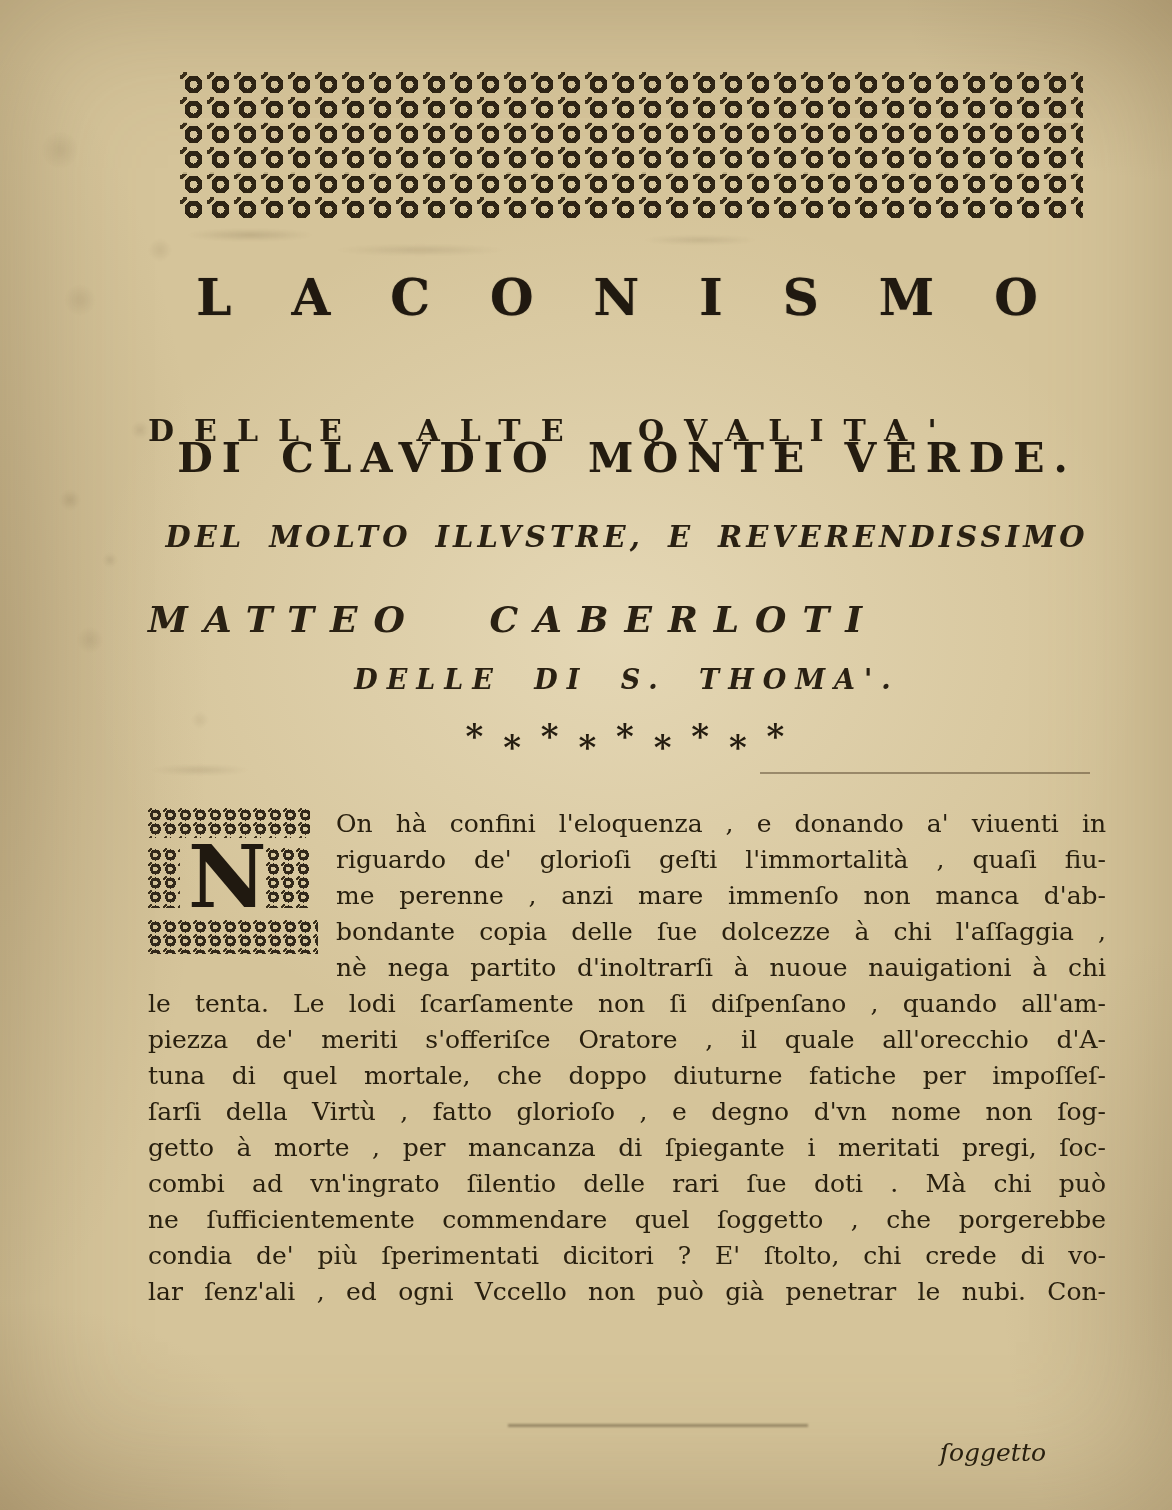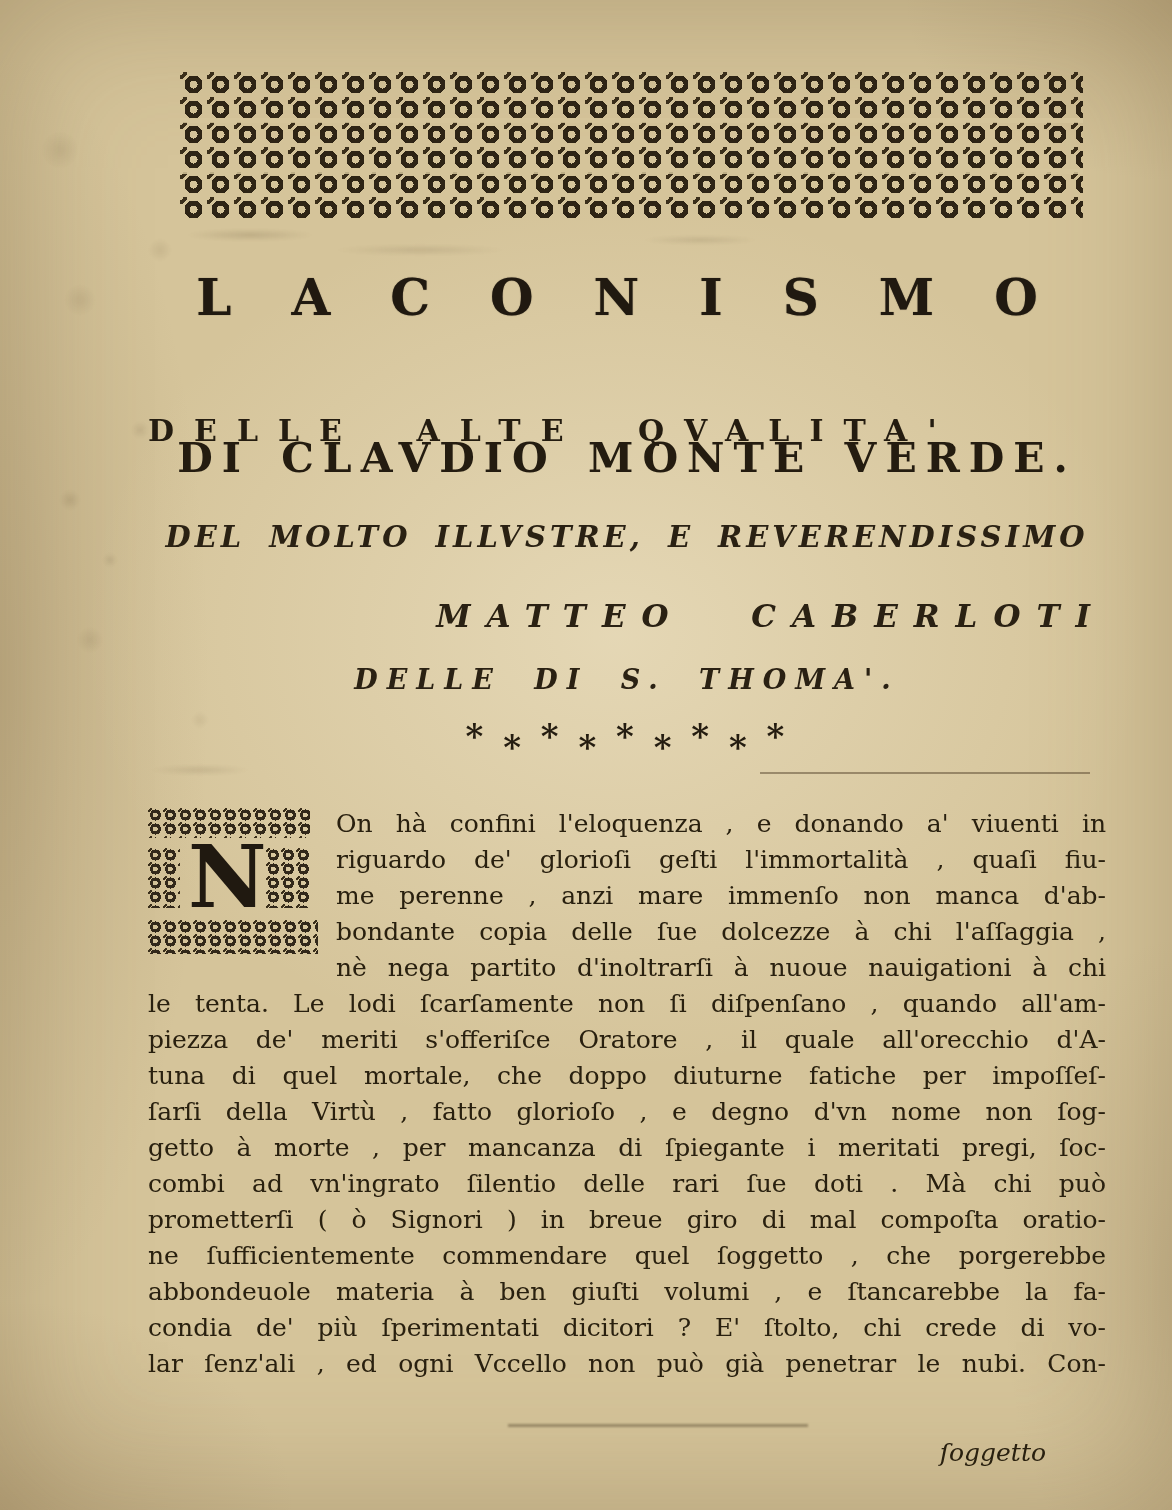--- a/index.html
+++ b/index.html
@@ -82,22 +82,22 @@
     position:absolute;left:0;top:434px;width:958px;text-align:center;
     font-size:41px;font-weight:700;letter-spacing:9px;word-spacing:8px;
     white-space:nowrap;color:#241c10;
   }
   .t4{
     position:absolute;left:0;top:520px;width:958px;text-align:center;
     font-size:29px;font-style:italic;font-weight:600;letter-spacing:4px;word-spacing:10px;
     white-space:nowrap;color:#2a2113;
   }
   .t5{
-    position:absolute;left:0;top:598px;width:958px;text-align:right;
-    font-size:31px;font-style:italic;font-weight:600;letter-spacing:16px;word-spacing:40px;
+    position:absolute;left:0;top:598px;width:958px;text-align:left;
+    font-size:36px;font-style:italic;font-weight:600;letter-spacing:16px;word-spacing:40px;
     white-space:nowrap;color:#2a2113;
   }
   .t6{
     position:absolute;left:0;top:664px;width:958px;text-align:center;
     font-size:27px;font-style:italic;font-weight:600;letter-spacing:9px;word-spacing:14px;
     white-space:nowrap;color:#2a2113;
   }
   .ast{
     position:absolute;left:0;top:716px;width:958px;text-align:center;
     font-size:34px;font-weight:700;letter-spacing:4px;color:#241c10;
@@ -186,23 +186,21 @@
       <div class="bline">riguardo de' glorioſi geſti l'immortalità , quaſi fiu-</div>
       <div class="bline">me perenne , anzi mare immenſo non manca d'ab-</div>
       <div class="bline">bondante copia delle ſue dolcezze à chi l'aſſaggia ,</div>
       <div class="bline">nè nega partito d'inoltrarſi à nuoue nauigationi à chi</div>
       <div class="bline">le tenta. Le lodi ſcarſamente non ſi diſpenſano , quando all'am-</div>
       <div class="bline">piezza de' meriti s'offeriſce Oratore , il quale all'orecchio d'A-</div>
       <div class="bline">tuna di quel mortale, che doppo diuturne fatiche per impoſſeſ-</div>
       <div class="bline">ſarſi della Virtù , fatto glorioſo , e degno d'vn nome non ſog-</div>
       <div class="bline">getto à morte , per mancanza di ſpiegante i meritati pregi, ſoc-</div>
       <div class="bline">combi ad vn'ingrato ſilentio delle rari ſue doti . Mà chi può</div>
-      <div class="bline">prometterſi ( ò Signori ) in breue giro di mal compoſta oratio-</div>
       <div class="bline">ne ſufficientemente commendare quel ſoggetto , che porgerebbe</div>
-      <div class="bline">abbondeuole materia à ben giuſti volumi , e ſtancarebbe la fa-</div>
       <div class="bline">condia de' più ſperimentati dicitori ? E' ſtolto, chi crede di vo-</div>
       <div class="bline">lar ſenz'ali , ed ogni Vccello non può già penetrar le nubi. Con-</div>
     </div>
 
     <div class="bottom-smear"></div>
     <div class="catchword">ſoggetto</div>
   </div>
 </div>
 
 </body></html>

